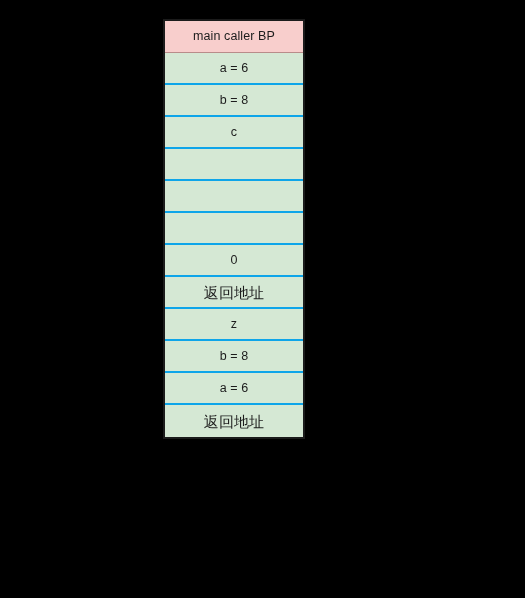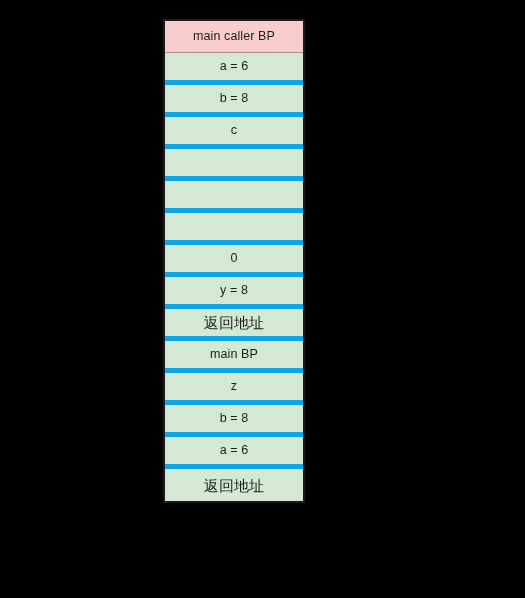--- a/index.html
+++ b/index.html
@@ -35,21 +35,21 @@
     background: #d5e8d4;
   }
 
   .stack-row {
     height: 32px;
     box-sizing: border-box;
     display: flex;
     align-items: center;
     justify-content: center;
     background: #d5e8d4;
-    border-bottom: 5px solid #0ea5e9;
+    border-bottom: 2px solid #0ea5e9;
     overflow: hidden;
   }
 
   .stack-row:last-child {
     border-bottom: none;
   }
 
   .stack-row.header-row {
     background: #f8cecc;
     border-bottom: 1px solid #b98c8a;
@@ -95,27 +95,21 @@
       <div class="stack-row">
         <span class="cell-label"></span>
       </div>
       <div class="stack-row">
         <span class="cell-label"></span>
       </div>
       <div class="stack-row">
         <span class="cell-label">0</span>
       </div>
       <div class="stack-row">
-        <span class="cell-label">y = 8</span>
-      </div>
-      <div class="stack-row">
         <span class="cell-label cjk">返回地址</span>
-      </div>
-      <div class="stack-row">
-        <span class="cell-label">main BP</span>
       </div>
       <div class="stack-row">
         <span class="cell-label">z</span>
       </div>
       <div class="stack-row">
         <span class="cell-label">b = 8</span>
       </div>
       <div class="stack-row">
         <span class="cell-label">a = 6</span>
       </div>

